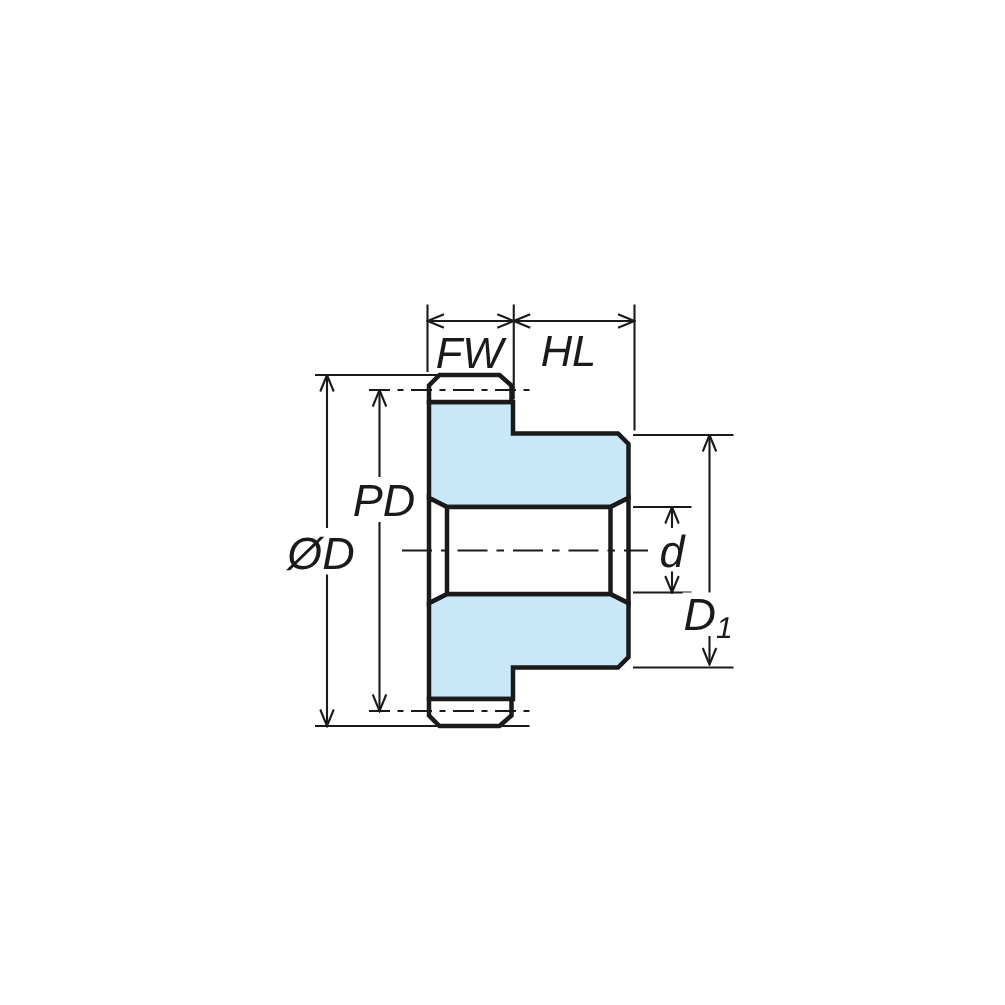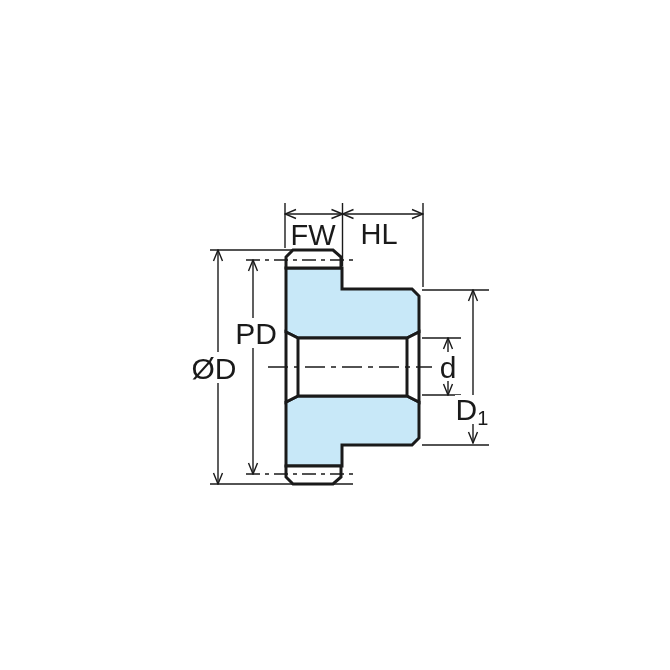--- a/index.html
+++ b/index.html
@@ -1,21 +1,21 @@
 <!DOCTYPE html>
 <html style="--background: #ffffff; --part-fill: #c8e8f8; --line: #1a1a1a;"><head>
 <meta charset="utf-8">
 <style>
   :root{
     --background:#ffffff;
     --part-fill:#c8e8f8;
     --line:#1a1a1a;
   }
   html,body{margin:0;padding:0;background:var(--background);}
-  .stage{width:670px;height:670px;position:relative;background:var(--background);}
+  .stage{width:670px;height:670px;position:relative;background:var(--background);font-style:italic;}
   svg{display:block;}
   .shape-part{fill:var(--part-fill);stroke:var(--line);stroke-width:3;stroke-linejoin:miter;}
   .shape-white{fill:var(--background);stroke:var(--line);stroke-width:3;stroke-linejoin:miter;}
   .thick{stroke:var(--line);stroke-width:3;fill:none;}
   .thin{stroke:var(--line);stroke-width:1.4;fill:none;}
   .dashdot{stroke:var(--line);stroke-width:1.4;fill:none;stroke-dasharray:20 6 5 6;}
   .dashdot-short{stroke:var(--line);stroke-width:1.4;fill:none;stroke-dasharray:14 5 4 5;}
   .label-bg{fill:var(--background);stroke:none;}
   text{fill:var(--line);font-family:"Liberation Sans",sans-serif;font-size:30px;}
   text.small{font-size:29px;}

